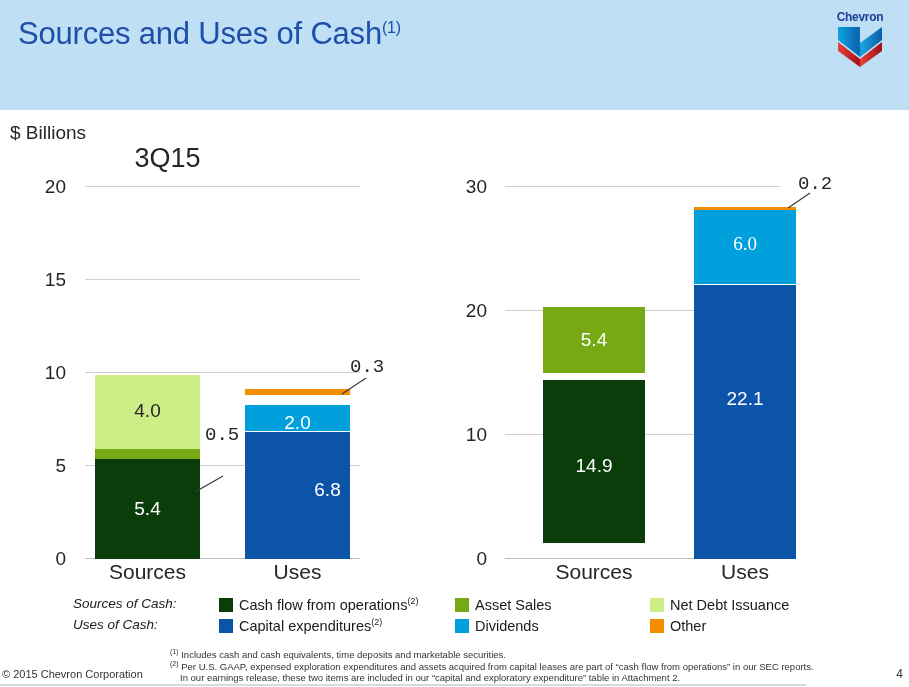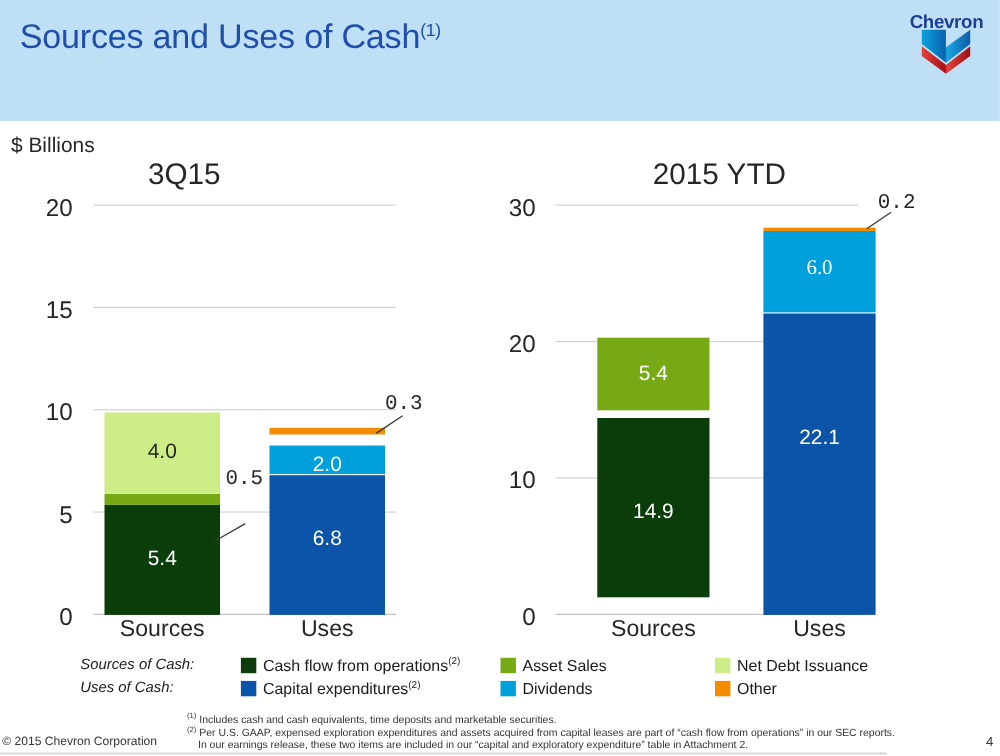--- a/index.html
+++ b/index.html
@@ -20,21 +20,21 @@
     font-size:31px;color:#1f4eab;letter-spacing:-0.2px;
     white-space:nowrap;
   }
   .deck-title .sup{font-size:16px;vertical-align:super;}
   
   .logo{
     position:absolute;right:16px;top:10px;width:66px;height:58px;
   }
   .logo-word{
     position:absolute;left:0;top:0;width:66px;text-align:center;
-    font-size:17px;font-weight:bold;color:#1b3f94;letter-spacing:-0.3px;
+    font-size:12px;font-weight:bold;color:#1b3f94;letter-spacing:-0.3px;
   }
   
   .units{
     position:absolute;left:10px;top:122px;
     font-size:19px;color:#262626;
   }
   
   .chart{position:absolute;top:140px;height:450px;}
   .chart.left{left:0px;width:455px;}
   .chart.right{left:455px;width:454px;}
@@ -45,21 +45,21 @@
   .chart-title.left-t{left:-60px;}
   .chart-title.right-t{left:-28px;}
   .plot{position:absolute;left:0;top:0;width:100%;height:450px;}
   .gridline{
     position:absolute;height:1px;background:#cfcfcf;
   }
   .axis-zero{
     position:absolute;height:1px;background:#bdbdbd;
   }
   .ylab{
-    position:absolute;font-size:22px;color:#262626;text-align:right;
+    position:absolute;font-size:19px;color:#262626;text-align:right;
     width:44px;
   }
   .bar{position:absolute;}
   .seg{position:absolute;left:0;width:100%;}
   .seg-val{
     position:absolute;width:100%;text-align:center;
     font-size:19px;line-height:1;
   }
   .catlab{
     position:absolute;font-size:21px;color:#262626;text-align:center;
@@ -151,40 +151,39 @@
       </div>
     </div>
 
     <svg class="callout-line" style="left:195px;top:330px;width:40px;height:25px;">
       <line x1="0" y1="22" x2="28" y2="6" stroke="#3a3a3a" stroke-width="1.2"></line>
     </svg>
     <div class="callout-val" style="left:205px;top:284px;">0.5</div>
 
     <div class="bar" style="left:245px;top:249.7px;width:105px;height:169.3px;">
       <div class="seg" style="bottom:0;height:126.5px;background:#0b54a8;">
-        <div class="seg-val" style="top:48px;color:#ffffff;">6.8</div>
+        <div class="seg-val" style="top:48px;color:#ffffff;padding-left:30px;">6.8</div>
       </div>
       <div class="seg" style="bottom:127.5px;height:26px;background:#00a0dd;">
         <div class="seg-val" style="top:8px;color:#ffffff;">2.0</div>
       </div>
       <div class="seg" style="bottom:164.2px;height:5.6px;background:#f28c00;"></div>
     </div>
 
     <svg class="callout-line" style="left:342px;top:234px;width:34px;height:24px;">
       <line x1="0" y1="20" x2="24" y2="4" stroke="#3a3a3a" stroke-width="1.2"></line>
     </svg>
     <div class="callout-val" style="left:350px;top:216px;">0.3</div>
 
     <div class="catlab" style="left:95px;width:105px;">Sources</div>
     <div class="catlab" style="left:245px;width:105px;">Uses</div>
   </div>
 </div>
 
 <div class="chart right">
-  <div class="chart-title right-t">2015 YTD</div>
   <div class="plot">
     <div class="gridline" style="left:50px;top:46px;width:275px;"></div>
     <div class="gridline" style="left:50px;top:170px;width:275px;"></div>
     <div class="gridline" style="left:50px;top:294px;width:275px;"></div>
     <div class="axis-zero" style="left:50px;top:418px;width:275px;"></div>
 
     <div class="ylab" style="left:-12px;top:36px;">30</div>
     <div class="ylab" style="left:-12px;top:160px;">20</div>
     <div class="ylab" style="left:-12px;top:284px;">10</div>
     <div class="ylab" style="left:-12px;top:408px;">0</div>

